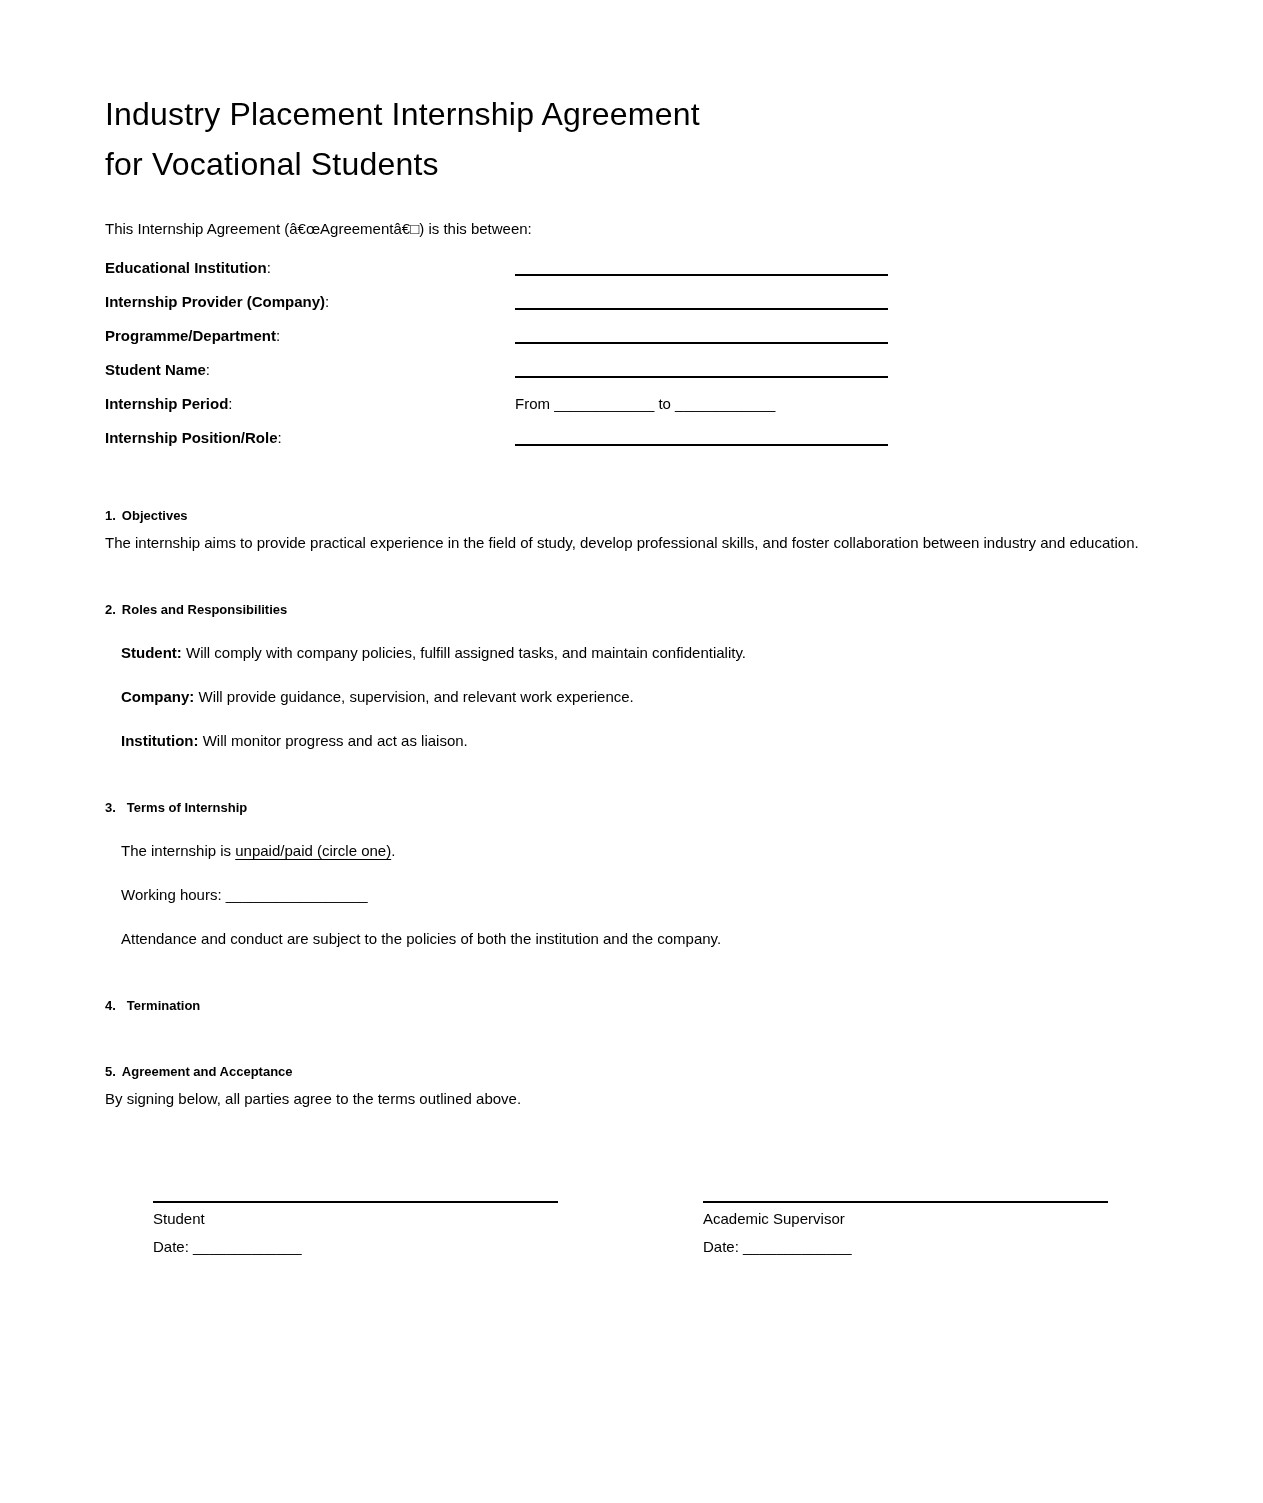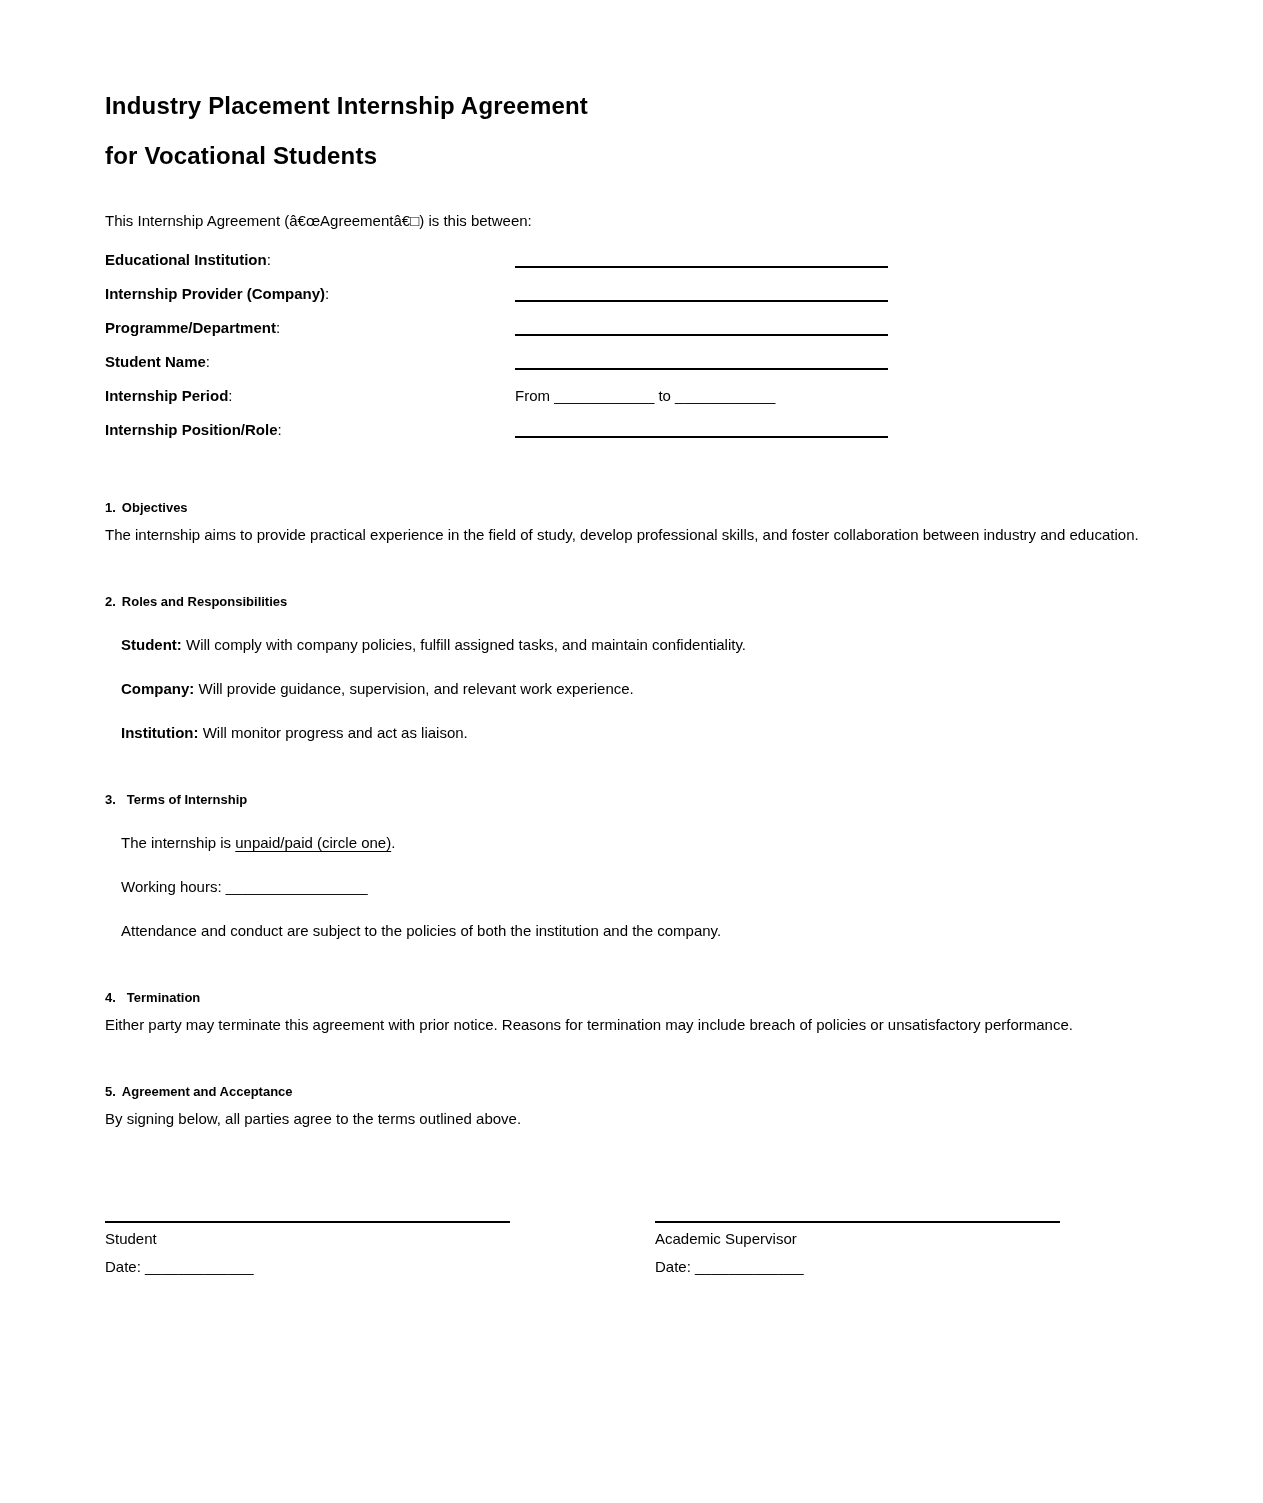--- a/index.html
+++ b/index.html
@@ -12,24 +12,24 @@
     color: #000000;
     position: relative;
   }
   .page {
     width: 1263px;
     min-height: 1503px;
     padding: 81px 118px 60px 105px;
     background: #ffffff;
   }
   h1 {
-    font-size: 24px;
+    font-size: 32px;
     line-height: 50px;
-    font-weight: bold;
-    margin: 0 0 26px 0;
+    font-weight: normal;
+    margin: 8px 0 26px 0;
     letter-spacing: 0.2px;
   }
   .intro {
     line-height: 28px;
     margin: 0 0 16px 0;
   }
   .form-table { margin: 0 0 4px 0; }
   .form-row {
     display: flex;
     align-items: baseline;
@@ -60,20 +60,21 @@
   .line-group { margin: 8px 0 0 0; }
   .line-group p { line-height: 28px; margin: 16px; }
   .bold { font-weight: bold; }
   .u {
     text-decoration: underline;
     text-underline-offset: 3px;
   }
   .sig-row {
     display: flex;
     margin-top: 88px;
+    margin-left: 48px;
   }
   .sig-col { width: 405px; }
   .sig-col + .sig-col { margin-left: 145px; }
   .sig-rule {
     border-top: 2px solid #000;
     height: 0;
     width: 100%;
   }
   .sig-role { line-height: 28px; margin: 2px 0 0 0; }
   .sig-date { line-height: 28px; margin: 0; }
@@ -135,21 +136,20 @@
   </div>
 
   <h2 class="wide"><span class="h-num">3.</span><span>Terms of Internship</span></h2>
   <div class="line-group">
     <p><span>The internship is </span><span class="u">unpaid/paid (circle one)</span><span>.</span></p>
     <p>Working hours: _________________</p>
     <p>Attendance and conduct are subject to the policies of both the institution and the company.</p>
   </div>
 
   <h2 class="wide"><span class="h-num">4.</span><span>Termination</span></h2>
-  <p class="para">Either party may terminate this agreement with prior notice. Reasons for termination may include breach of policies or unsatisfactory performance.</p>
 
   <h2><span class="h-num">5.</span><span>Agreement and Acceptance</span></h2>
   <p class="para">By signing below, all parties agree to the terms outlined above.</p>
 
   <div class="sig-row">
     <div class="sig-col">
       <div class="sig-rule"></div>
       <p class="sig-role">Student</p>
       <p class="sig-date">Date: _____________</p>
     </div>

